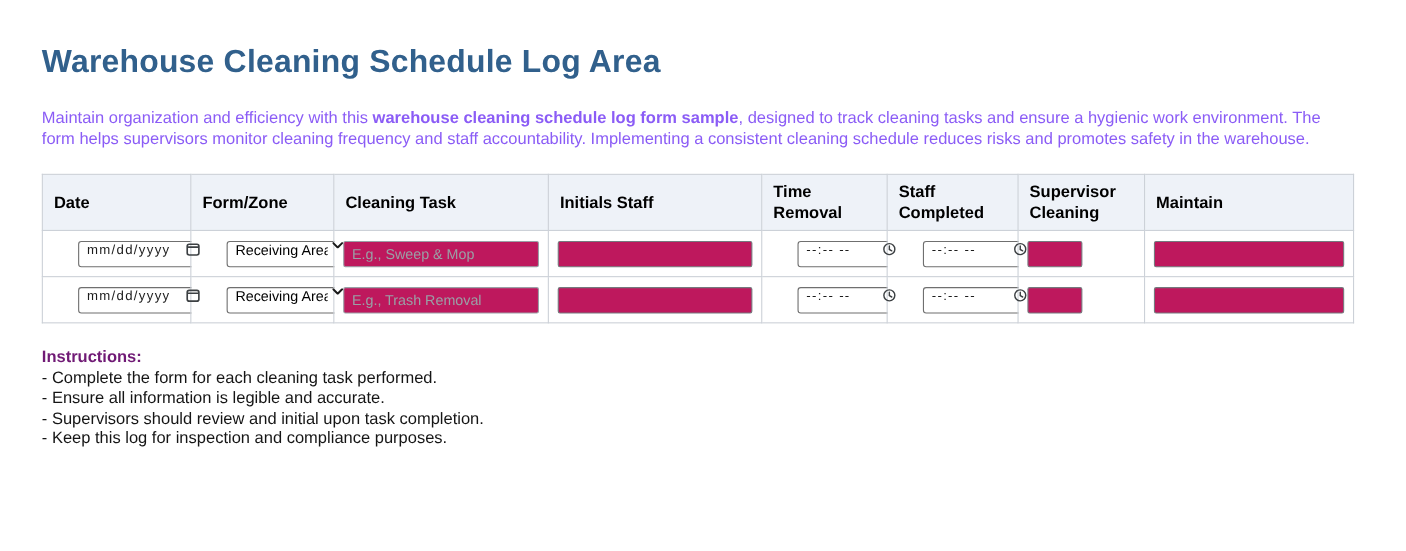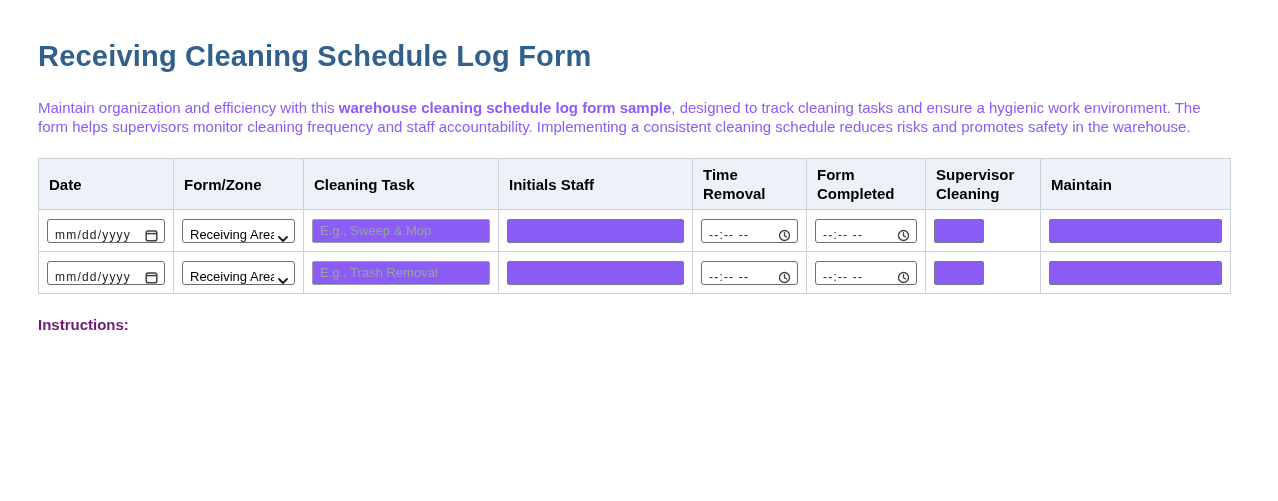--- a/index.html
+++ b/index.html
@@ -51,32 +51,33 @@
   td {
     background: #ffffff;
     padding: 0 8px;
     height: 42px;
     vertical-align: middle;
     box-sizing: border-box;
   }
 
   .widget {
     display: flex;
-    align-items: flex-end;
+    align-items: flex-start;
     justify-content: space-between;
     box-sizing: border-box;
     height: 24px;
     border: 1px solid #6f6f6f;
     border-radius: 3px;
     background: #ffffff;
     padding: 0 6px 0 7px;
     font-size: 13px;
     color: #000000;
     cursor: default;
     width: 100%;
+    margin-left: 24px;
   }
   .widget .wtext { white-space: nowrap; overflow: hidden; }
   .widget.date .wtext,
   .widget.time .wtext {
     font-size: 12px;
     letter-spacing: 1.2px;
     color: #1c1c1c;
   }
   .widget .icon { display: flex; align-items: center; margin-left: 4px; }
   .widget .icon svg { display: block; }
@@ -84,36 +85,36 @@
   .text-input {
     box-sizing: border-box;
     width: 100%;
     height: 24px;
     border: 1px solid #8a8f95;
     border-radius: 2px;
     font-family: "Liberation Sans", sans-serif;
     font-size: 13px;
     color: #000000;
     padding: 0 7px;
-    background: #8b5cf6;
+    background: #be185d;
   }
   .text-input.task { border-color: #9aa0a6; }
   .text-input::placeholder { color: #9aa0a6; opacity: 1; }
   .text-input.initials { width: 50px; border-color: #75797e; }
   .text-input.staff, .text-input.comments { border-color: #75797e; }
 
   .instructions { margin-top: 22px; font-size: 15px; line-height: 18.5px; color: #151515; }
   .instructions .instructions-heading { font-weight: bold; color: #701a75; }
 </style>
 </head>
 <body>
 
 <div class="page">
 
-  <h1 class="title">Receiving Cleaning Schedule Log Form</h1>
+  <h1 class="title">Warehouse Cleaning Schedule Log Area</h1>
 
   <p class="intro"><span>Maintain organization and efficiency with this </span><strong>warehouse cleaning schedule log form sample</strong><span>, designed to track cleaning tasks and ensure a hygienic work environment. The form helps supervisors monitor cleaning frequency and staff accountability. Implementing a consistent cleaning schedule reduces risks and promotes safety in the warehouse.</span></p>
 
   <table class="log-table">
     <colgroup>
       <col style="width:135px">
         <col style="width:130px">
         <col style="width:195px">
         <col style="width:194px">
       <col style="width:114px">
@@ -121,21 +122,21 @@
         <col style="width:115px">
         <col style="width:190px">
     </colgroup>
     <thead>
       <tr>
         <th><span>Date</span></th>
         <th><span>Form/Zone</span></th>
         <th><span>Cleaning Task</span></th>
         <th><span>Initials Staff</span></th>
         <th><span>Time Removal</span></th>
-        <th><span>Form Completed</span></th>
+        <th><span>Staff Completed</span></th>
         <th><span>Supervisor Cleaning</span></th>
         <th><span>Maintain</span></th>
       </tr>
     </thead>
     <tbody>
       <tr>
         <td>
           <div class="widget date">
             <span class="wtext">mm/dd/yyyy</span>
             <span class="icon">
@@ -230,15 +231,19 @@
           </div>
         </td>
         <td><input class="text-input initials" type="text" value="" style=""></td>
         <td><input class="text-input comments" type="text" value="" style=""></td>
       </tr>
     </tbody>
   </table>
 
   <div class="instructions">
     <div class="instructions-heading">Instructions:</div>
+    <div>- Complete the form for each cleaning task performed.</div>
+    <div>- Ensure all information is legible and accurate.</div>
+    <div>- Supervisors should review and initial upon task completion.</div>
+    <div>- Keep this log for inspection and compliance purposes.</div>
   </div>
 
 </div>
 
 </body></html>

